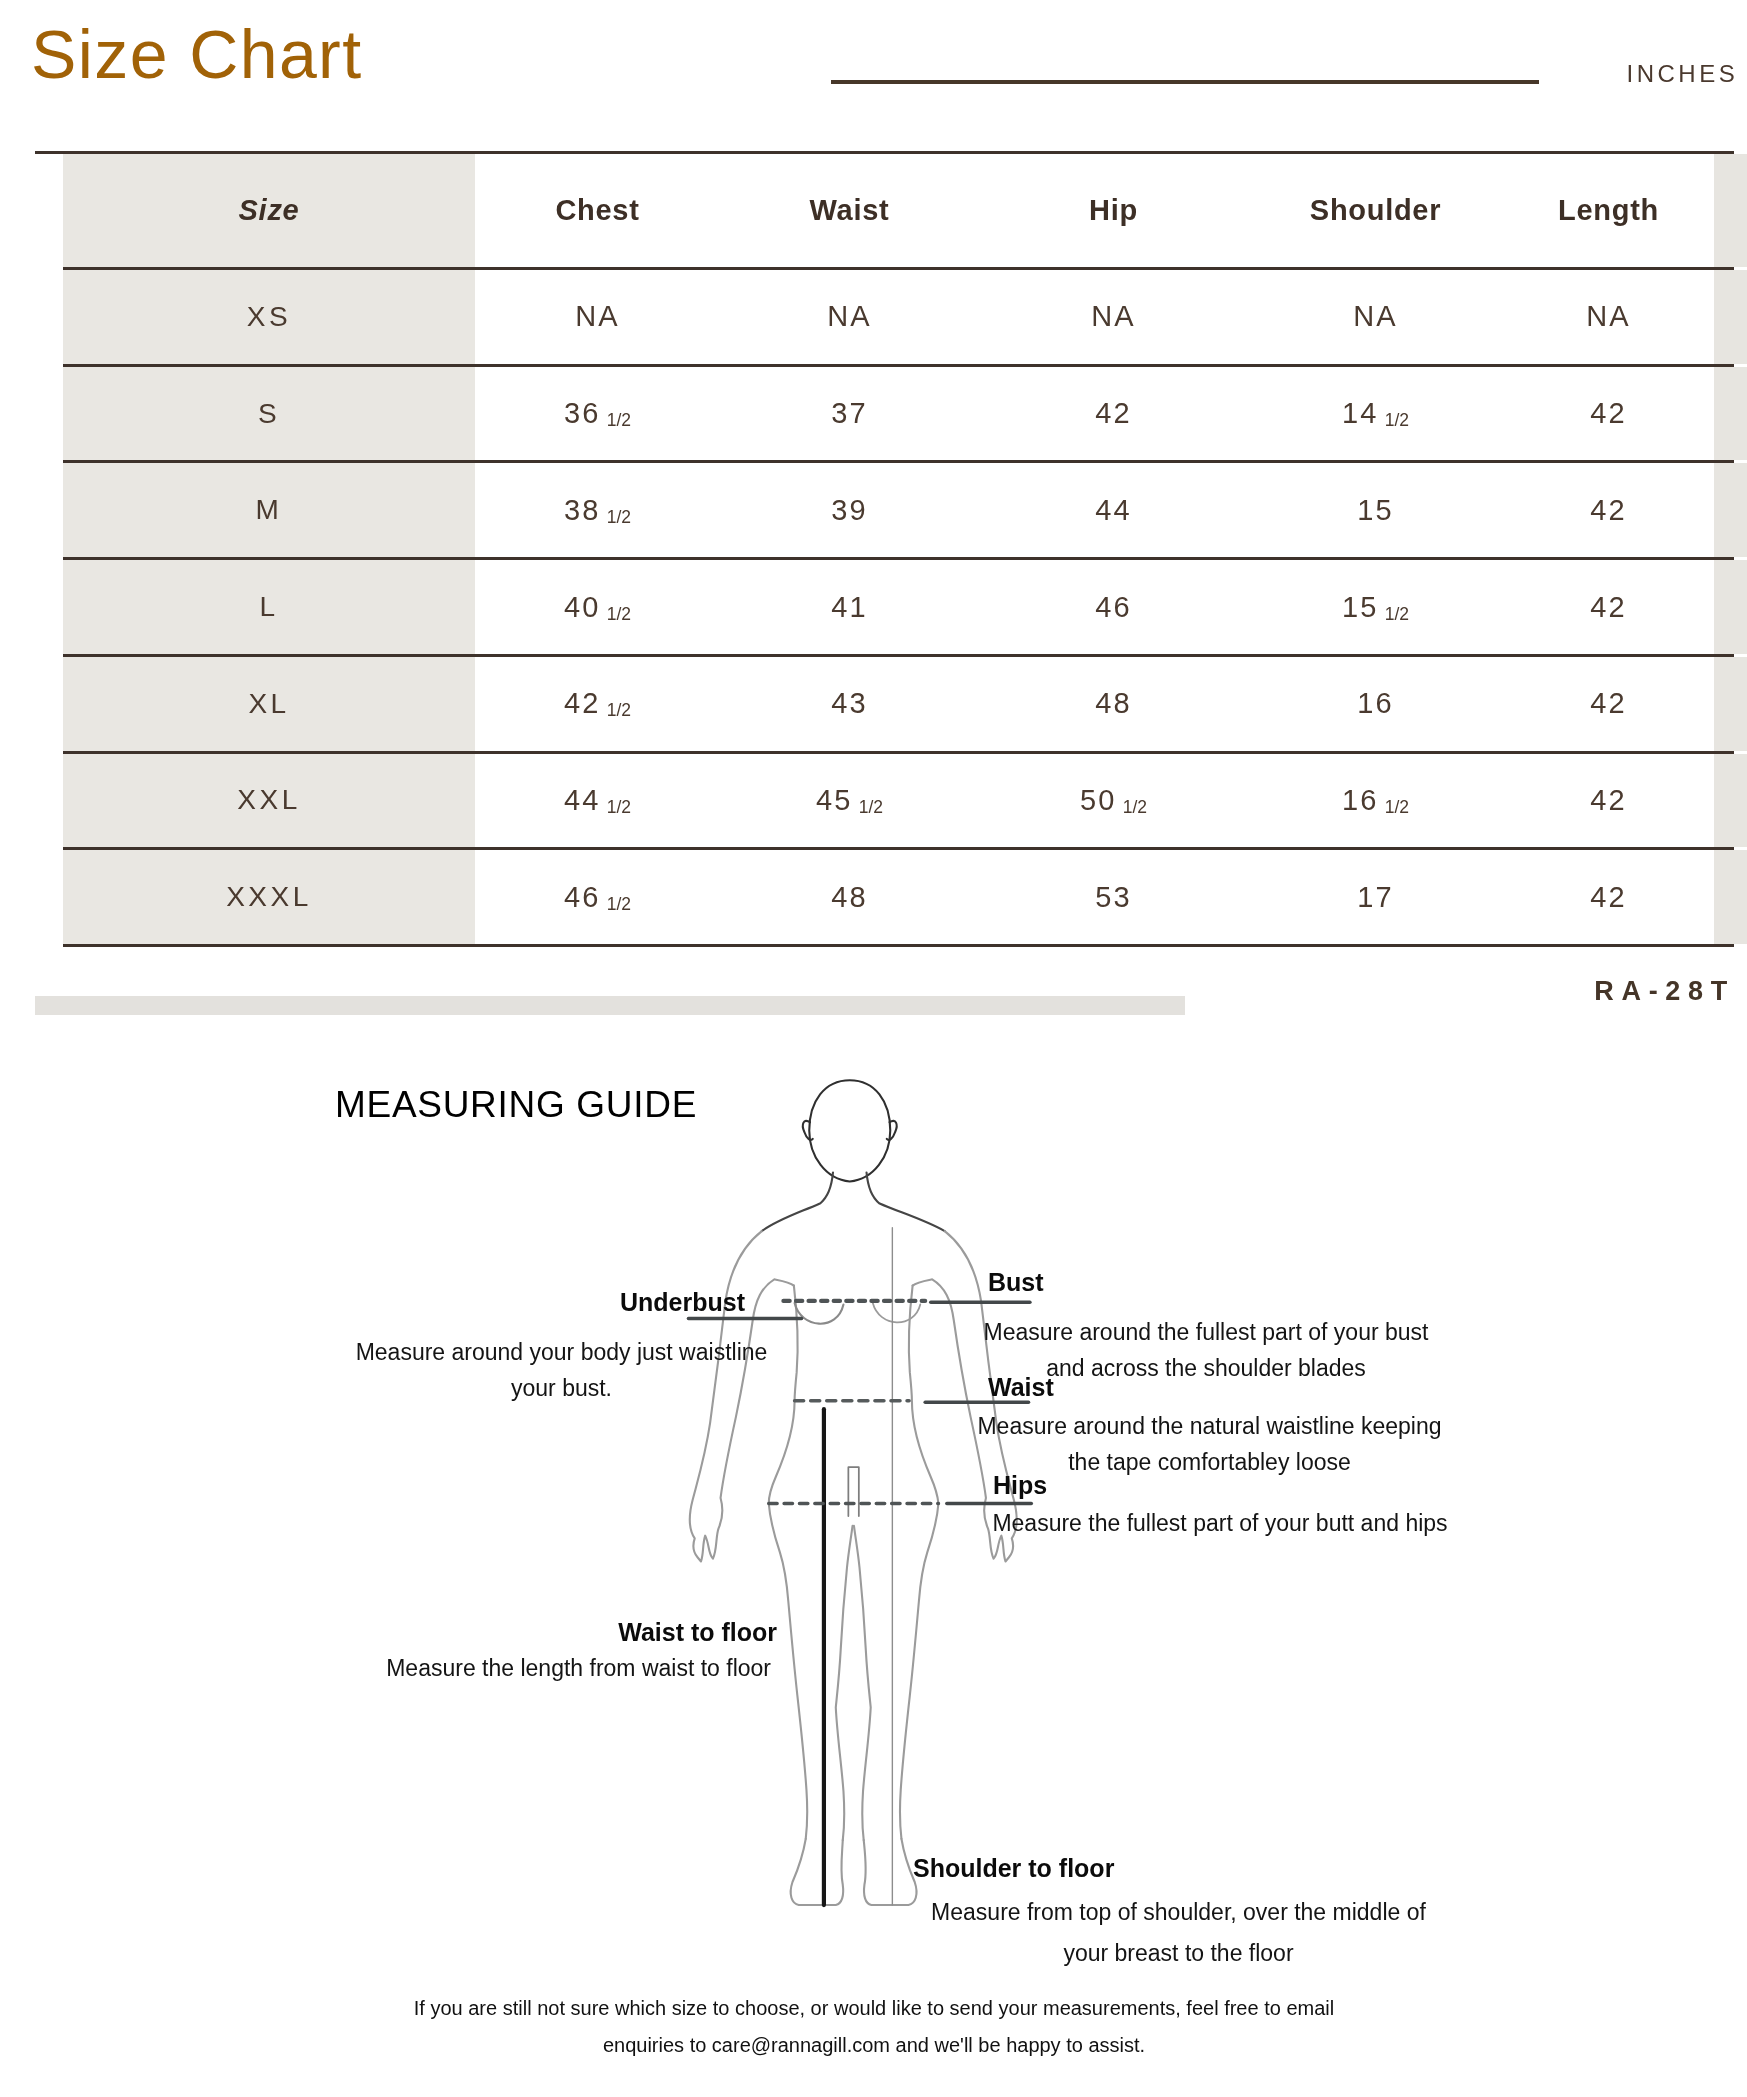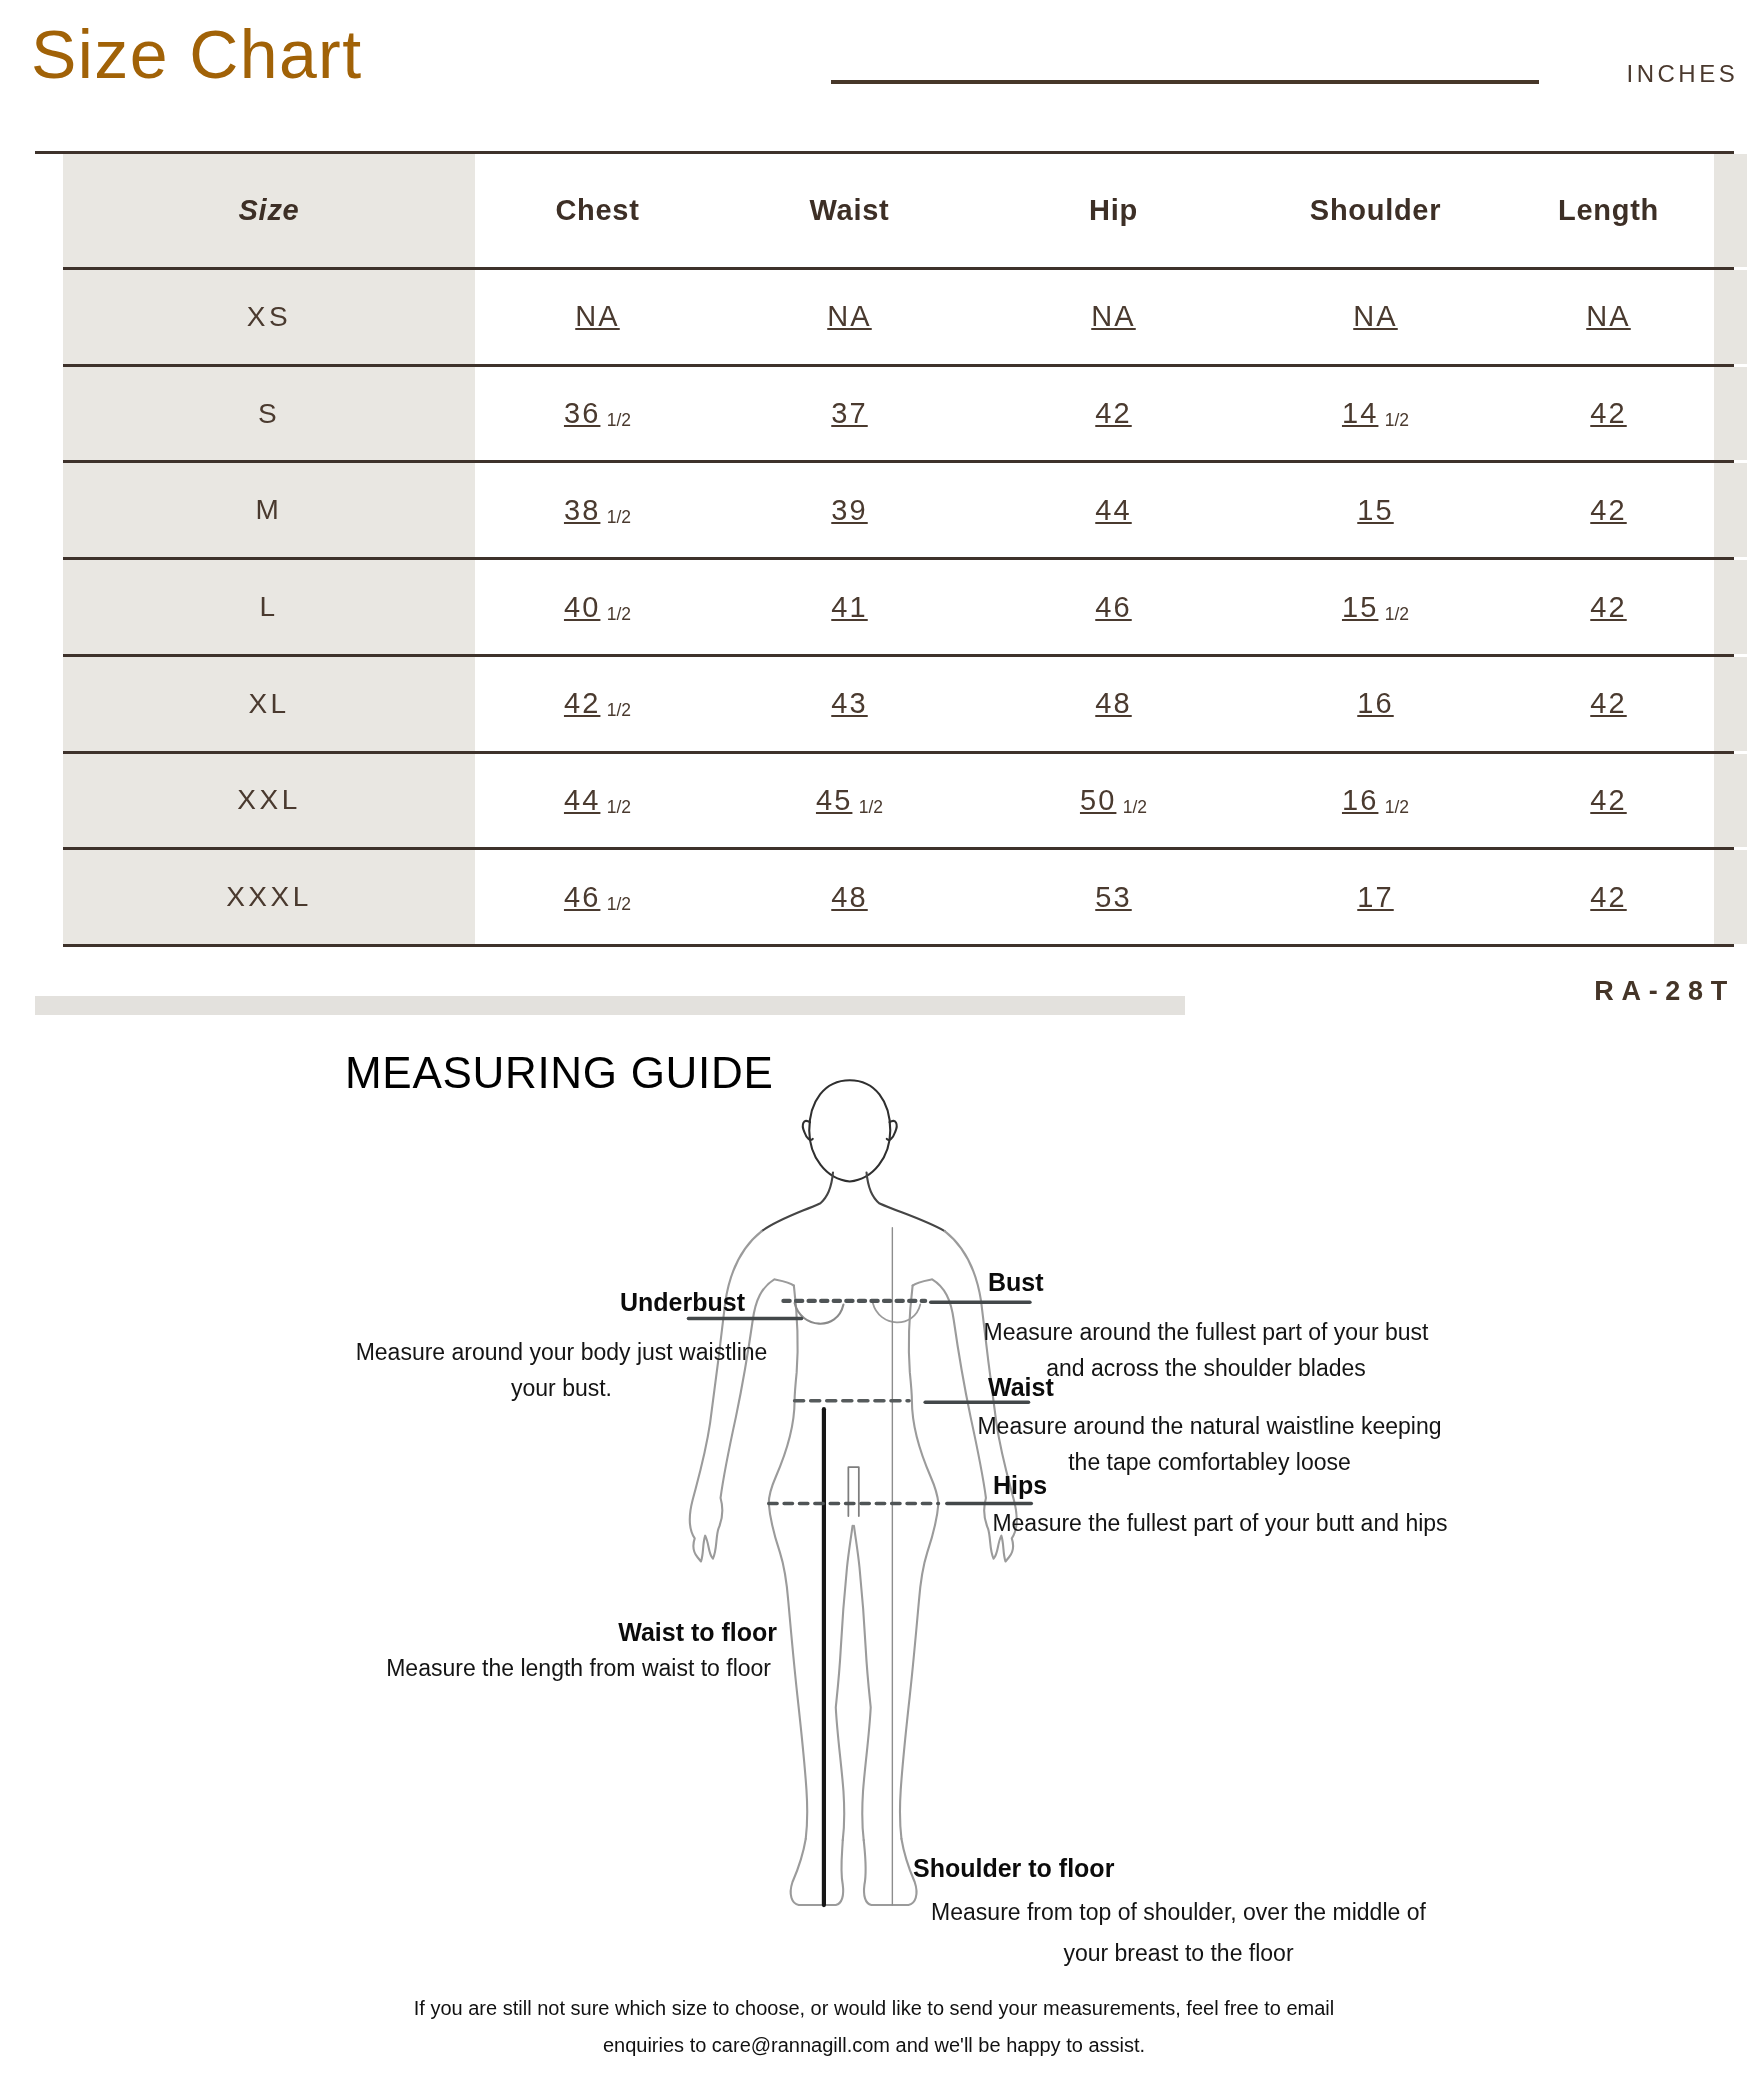--- a/index.html
+++ b/index.html
@@ -17,32 +17,32 @@
   .size-table{position:absolute;left:35px;top:151px;width:1699px;height:796px;
               display:flex;flex-direction:column;border-top:3.5px solid #3e322b;box-sizing:border-box;}
   .t-row{display:grid;grid-template-columns:412px 245px 259px 269px 255px 211px 48px;
          border-bottom:3.5px solid #3e322b;box-sizing:border-box;flex:1;margin-left:28px;}
   .t-row.head{flex:0 0 116px;}
   .cell{height:100%;display:flex;align-items:center;justify-content:center;box-sizing:border-box;}
   .col-size{background:#e9e7e2;}
   .col-strip{background:#e7e5e0;}
   .head .cell{font-weight:700;font-size:29px;color:#3d2f26;letter-spacing:0.7px;}
   .head .col-size{font-style:italic;}
-  .val{font-size:29px;color:#4a3a2f;letter-spacing:2.1px;text-decoration:underline;}
+  .val{font-size:29px;color:#4a3a2f;letter-spacing:2.1px;}
   .size-name{font-size:28px;color:#4a3a2f;letter-spacing:3.5px;}
   .frac{font-size:17.5px;color:#4a3a2f;position:relative;top:7px;margin-left:6.3px;letter-spacing:0;}
 
   
   .divider-bar{position:absolute;left:35px;top:996px;width:1150px;height:19px;background:#e3e1dd;}
   .product-code{position:absolute;right:13px;top:976px;font-size:27px;font-weight:700;
                 color:#453528;letter-spacing:7.7px;}
 
   
-  .guide-title{position:absolute;left:335px;top:1048px;font-size:44px;color:#000;
-               font-weight:400;letter-spacing:0.7px;margin-left:10px;}
+  .guide-title{position:absolute;left:335px;top:1084px;font-size:37px;color:#000;
+               font-weight:400;letter-spacing:0.7px;}
   .figure-svg{position:absolute;left:657px;top:1063px;width:433px;height:881px;}
 
   .g-title{position:absolute;font-weight:700;font-size:25px;color:#0b0b0b;white-space:nowrap;}
   .g-desc{position:absolute;font-size:23px;color:#141414;line-height:36px;}
   .ta-r{text-align:right;} .ta-c{text-align:center;} .ta-l{text-align:center;}
 
   #lbl-underbust-t{left:315px;top:1288px;width:430px;text-align:right;}
   #lbl-underbust-d{left:317px;top:1334px;width:489px;}
   #lbl-bust-t{left:988px;top:1268px;}
   #lbl-bust-d{left:972px;top:1314px;width:468px;}

